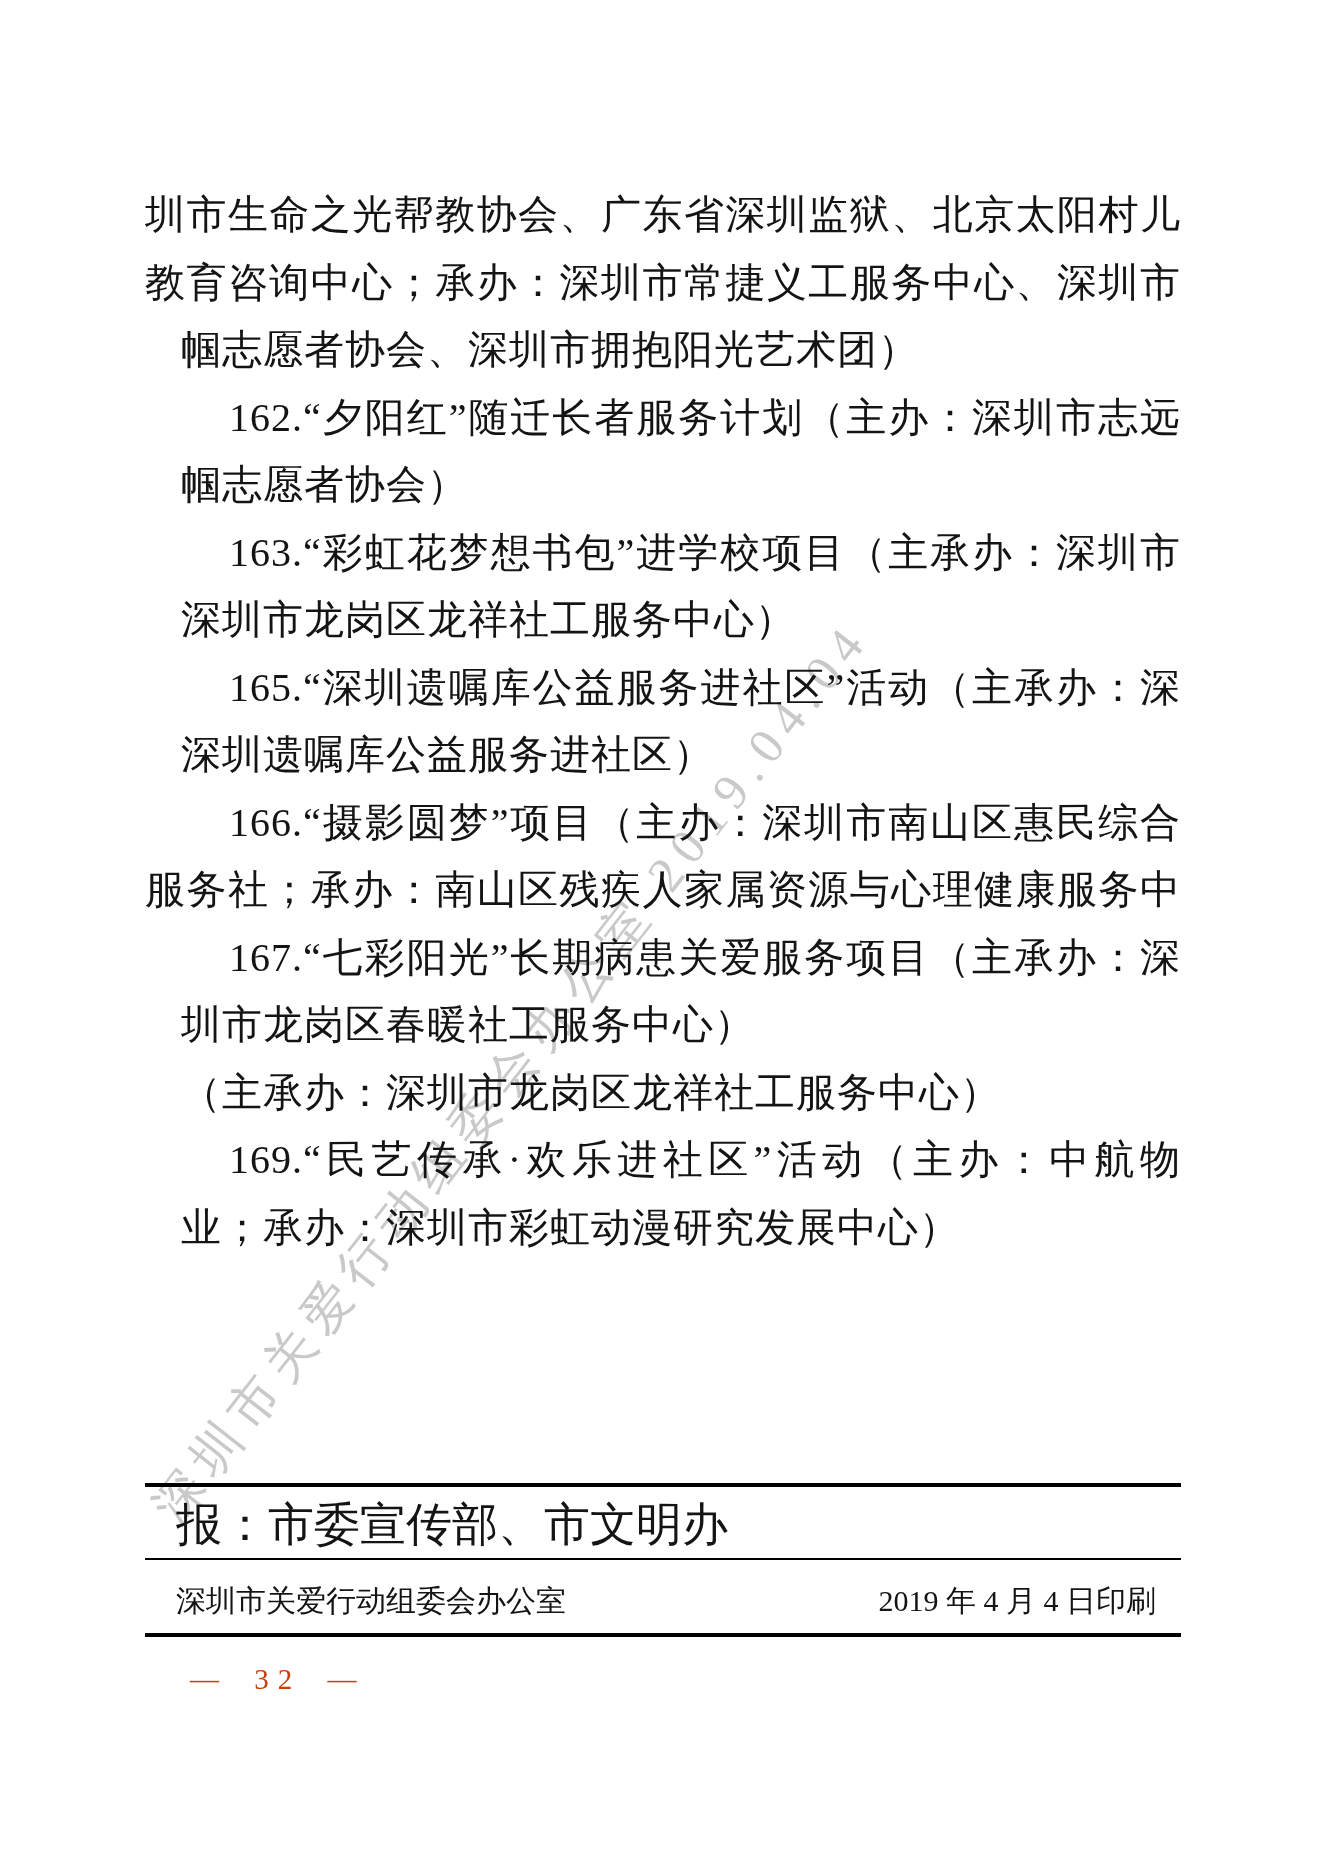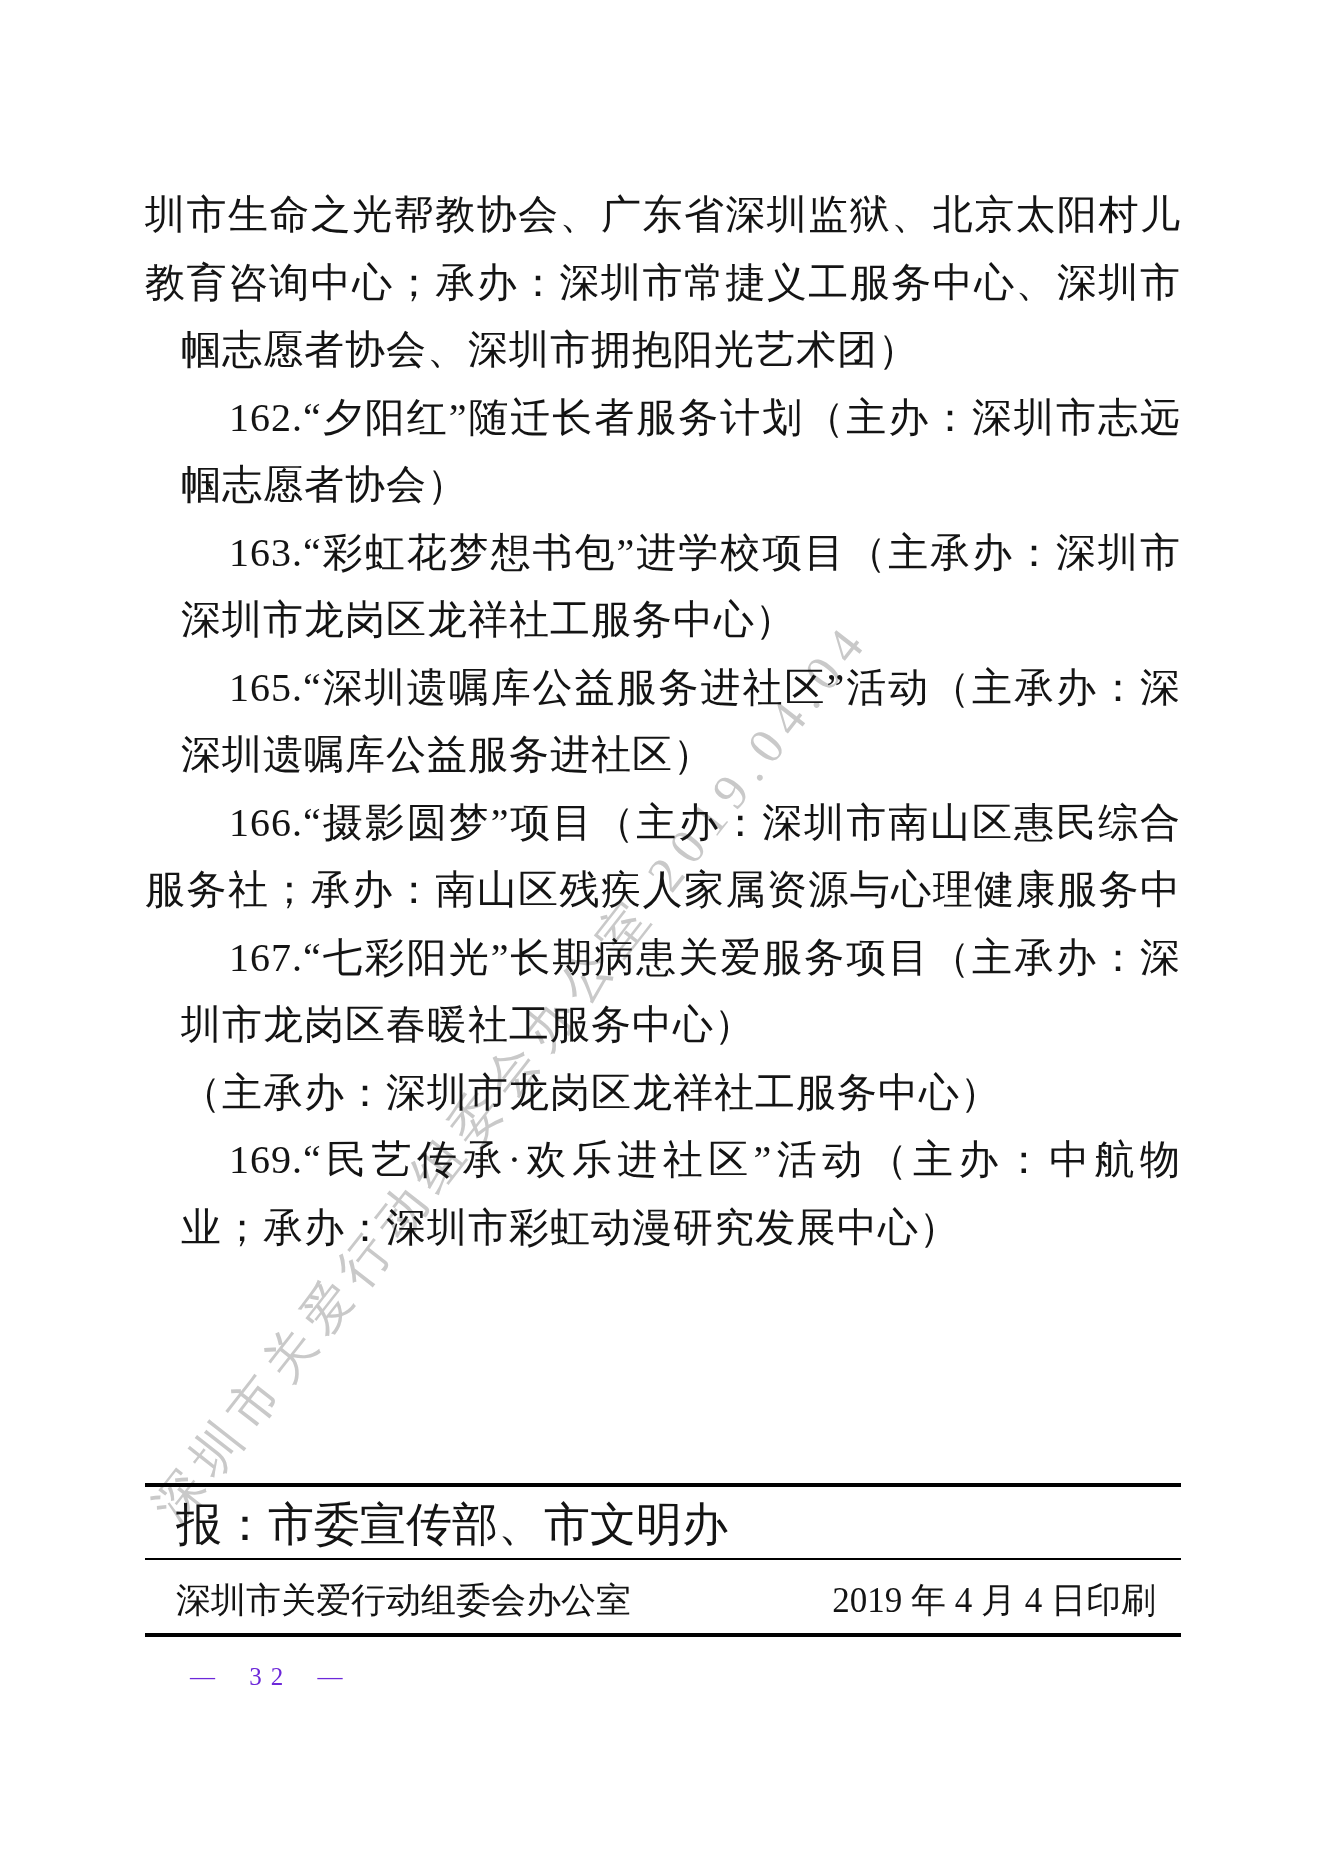--- a/index.html
+++ b/index.html
@@ -59,30 +59,30 @@
     left:176px; top:1496px;
     font-size:46px; line-height:58px;
     z-index:2;
   }
   .footer-issue-row {
     position:absolute;
     left:176px; top:1572px;
     width:980px;
     display:flex;
     justify-content:space-between;
-    font-size:35px; line-height:58px;
+    font-size:30px; line-height:58px;
     z-index:2;
   }
   .page-number {
     position:absolute;
     left:190px; top:1663px;
-    font-size:25px;
+    font-size:29px;
     letter-spacing:9px;
     word-spacing:10px;
-    color:#6d28d9;
+    color:#c2410c;
     z-index:2;
   }
 </style>
 </head>
 <body>
 
 <div class="page">
 
   <div class="watermark">深圳市关爱行动组委会办公室 2019.04.04</div>
 

